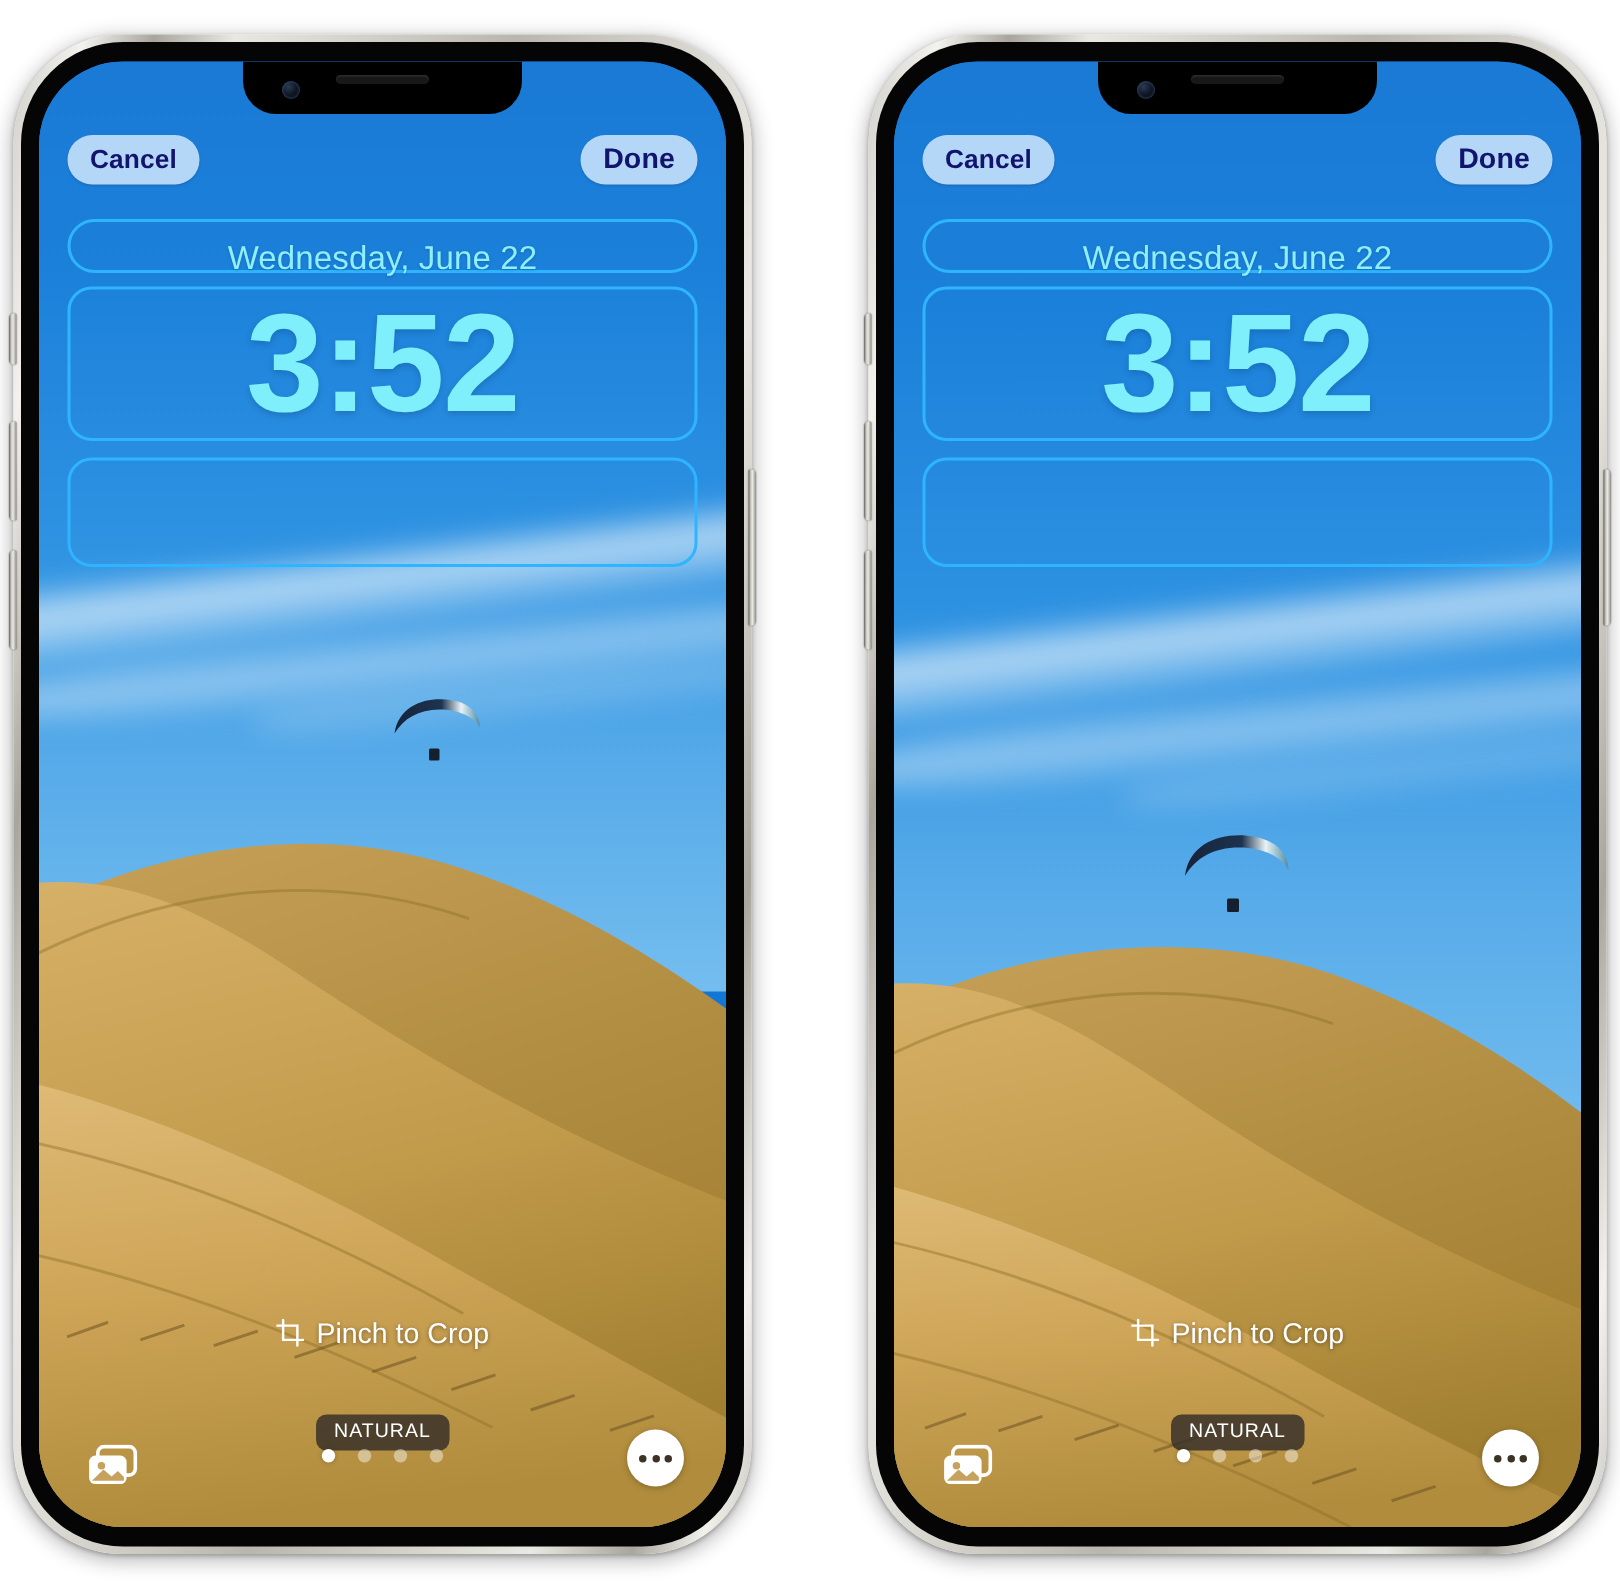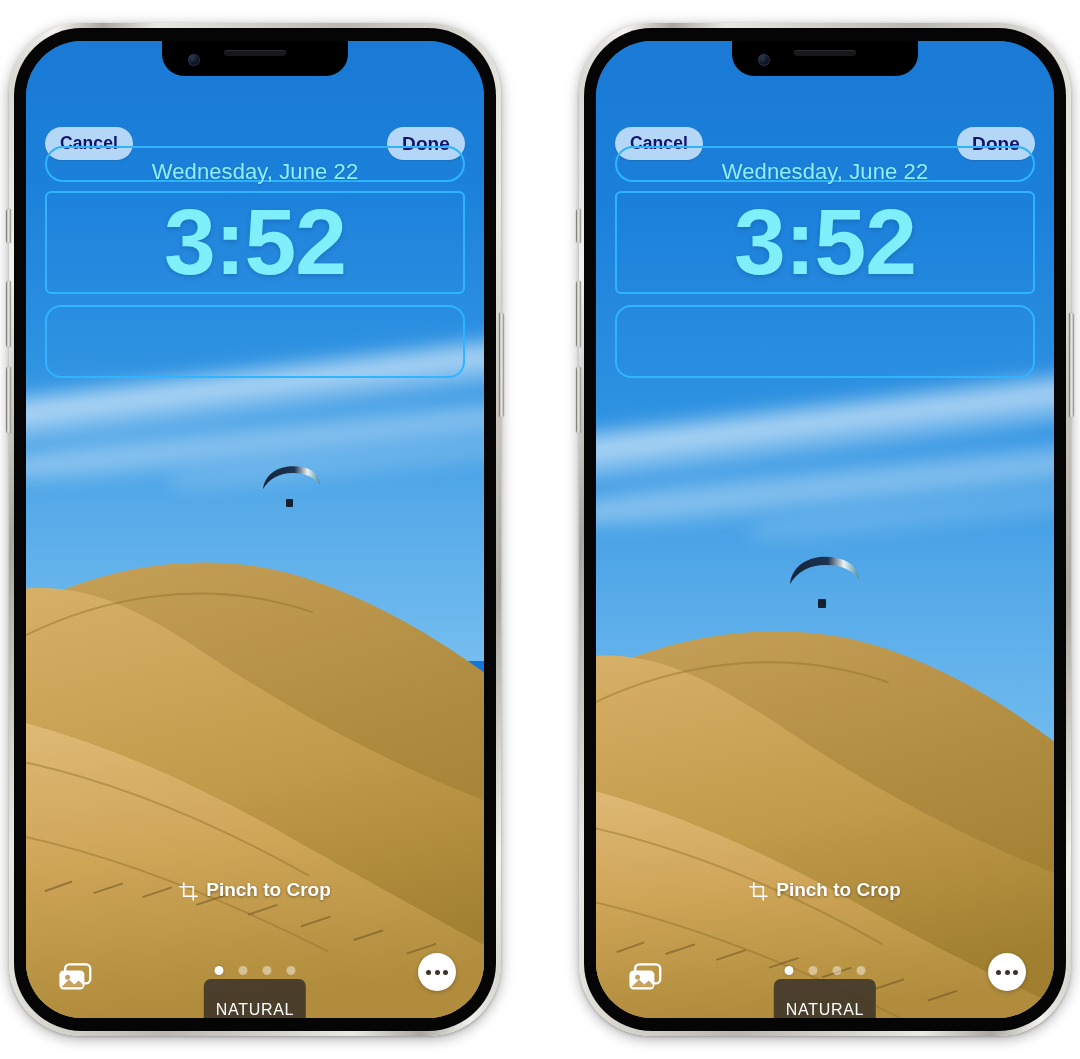--- a/index.html
+++ b/index.html
@@ -123,21 +123,20 @@
     position: absolute;
     background: #b4d7f7;
     color: #12146e;
     font-weight: bold;
     border-radius: 17px;
     display: flex; align-items: center; justify-content: center;
     letter-spacing: .1px;
     border: none;
     font-family: "Liberation Sans", sans-serif;
     box-shadow: 0 1px 2px rgba(0,0,0,.13);
-    margin-top: 37px;
   }
   .cancel-btn { top: 49px; left: 19px; height: 33px; padding: 0 15px; font-size: 17.5px; }
   .done-btn   { top: 49px; right: 19px; height: 33px; padding: 0 15px; font-size: 19px; }
 
   .slot {
     position: absolute;
     border: 2.4px solid #2fb5ff;
     border-radius: 13px;
     display: flex; align-items: center; justify-content: center;
   }
@@ -145,54 +144,53 @@
     left: 19px; right: 19px; top: 105px; height: 36px;
     border-radius: 18px;
   }
   .slot-date span {
     color: #8ef0ff; font-size: 22px; letter-spacing: .1px;
     text-shadow: 0 1px 2px rgba(0,40,80,.25);
     margin-top: 16px;
   }
   .slot-time {
     left: 19px; right: 19px; top: 150px; height: 103px;
-    border-radius: 6px;
+    border-radius: 16px;
   }
   .slot-time span {
     color: #7ff0fb;
     font-size: 93px;
     font-weight: bold;
     line-height: .96;
     letter-spacing: -1px;
     text-shadow: 0 2px 4px rgba(0,40,80,.22);
   }
   .slot-widget {
     left: 19px; right: 19px; top: 264px; height: 73px;
     border-radius: 16px;
   }
 
   .pinch {
     position: absolute; left: 0; right: 0;
-    display: flex; align-items: flex-end; justify-content: center;
+    display: flex; align-items: flex-start; justify-content: center;
     gap: 8px;
     color: #ffffff;
-    font-size: 19px; font-weight: bold;
+    font-size: 19px; font-weight: normal;
     text-shadow: 0 1px 3px rgba(0,0,0,.42);
   }
   .crop-icon { width: 19px; height: 19px; display:block; }
 
   .natural {
     position: absolute; left: 50%; transform: translateX(-50%);
     background: rgba(58,50,42,.86);
     color: #fff;
-    font-size: 16px;
+    font-size: 13px;
     letter-spacing: .7px;
-    padding: 22px 12px 6px;
+    padding: 3px 12px 6px;
     border-radius: 7px;
-    margin-top: 36px;
   }
 
   .dots {
     position: absolute; left: 50%; transform: translateX(-50%);
     display: flex; gap: 15px; align-items: center;
   }
   .dot { width: 9px; height: 9px; border-radius: 50%; background: rgba(255,255,255,.44); }
   .dot.active { background: #ffffff; box-shadow: 0 0 3px rgba(0,0,0,.25); }
 
   .photos-btn {

